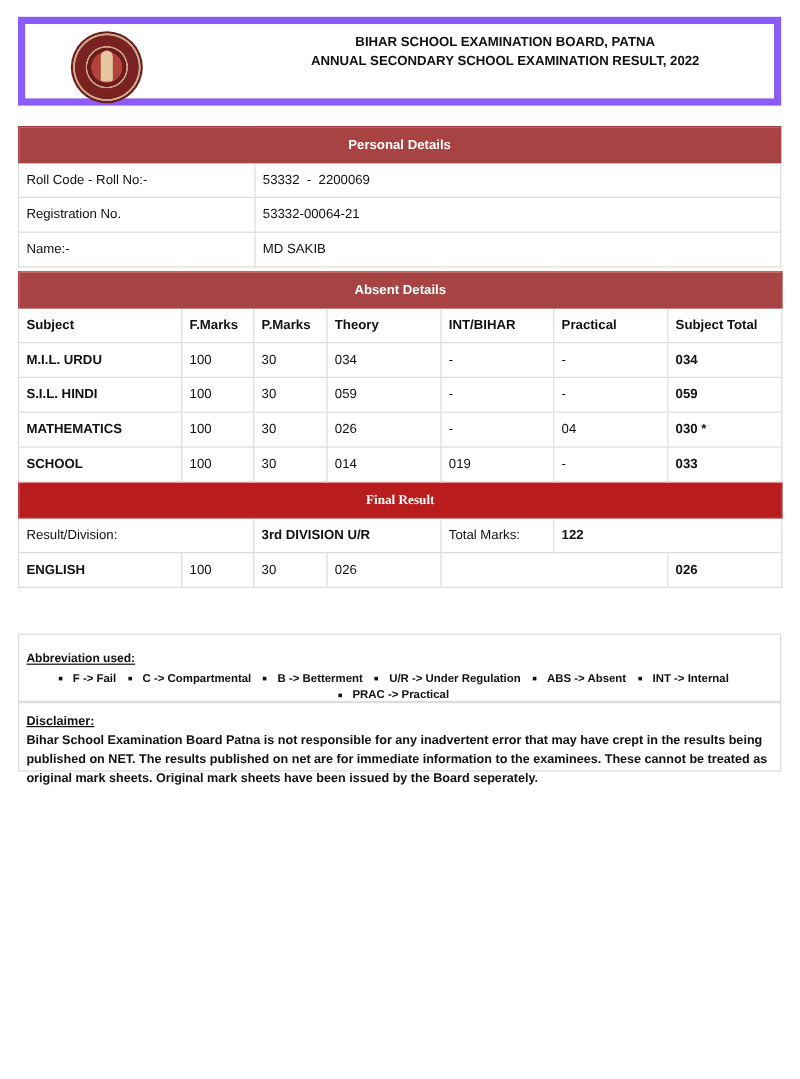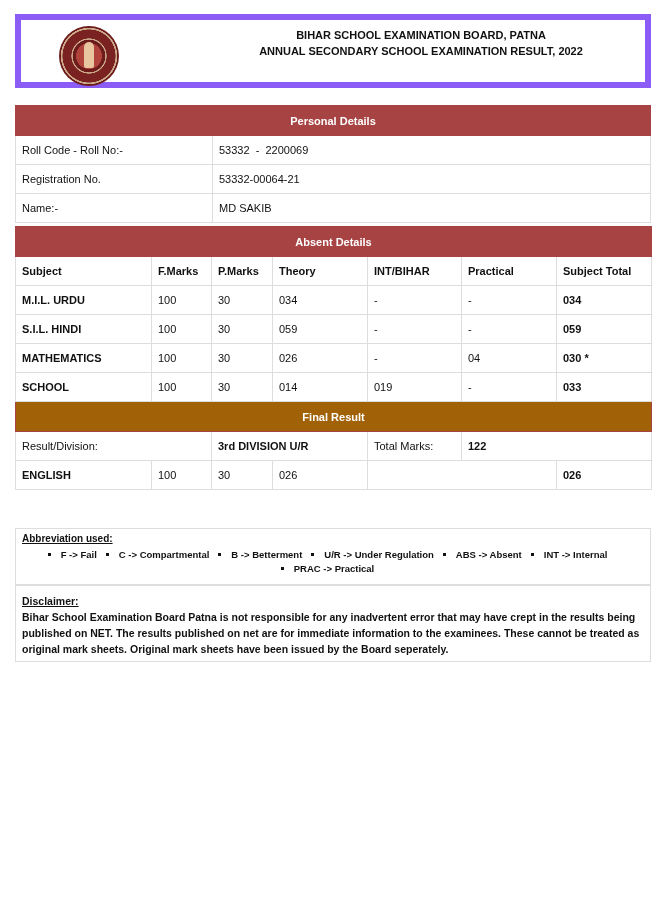--- a/index.html
+++ b/index.html
@@ -11,24 +11,24 @@
   .htitle { position:absolute; left:200px; width:400px; text-align:center; font-weight:bold; font-size:11px; }
   .h1 { top:9px; } .h2 { top:25px; }
 
   table { border-collapse:collapse; position:absolute; left:15px; width:636px; table-layout:fixed; font-size:11px; }
   td { border:1px solid #ddd; height:29px; padding:0 6px; box-sizing:border-box; }
   .band td { background:#a84343; color:#fff; font-weight:bold; text-align:center; height:30px; border-color:#a84343; }
   .c { }
   .b { font-weight:bold; }
   .note { position:absolute; left:15px; width:636px; border:1px solid #ddd; box-sizing:border-box; font-size:10px; font-weight:bold; }
   .ul { text-decoration:underline; }
-  .abbr { top:528px; height:57px; padding:4px 6px; }
+  .abbr { top:528px; height:57px; padding:15px 6px; }
   .abbr ul { margin:4px 0 0 0; padding-left:24px; list-style:square; display:flex; flex-wrap:wrap;justify-content:center; }
   .abbr li { margin-right:22px; font-size:9.5px; line-height:14px; }
-  .disc { top:585px; height:77px; padding:7px 6px; line-height:16px; font-size:10.5px; }
+  .disc { top:585px; height:58px; padding:7px 6px; line-height:16px; font-size:10.5px; }
 </style>
 </head>
 <body>
 
 <div class="header">
   <div class="logo">
       <div class="fig"></div>
     </div>
   <div class="htitle h1">BIHAR SCHOOL EXAMINATION BOARD, PATNA</div>
   <div class="htitle h2">ANNUAL SECONDARY SCHOOL EXAMINATION RESULT, 2022</div>
@@ -115,21 +115,21 @@
         <td class="c">100</td>
         <td class="c">30</td>
         <td class="c">014</td>
         <td class="c" style="white-space: pre;">019</td>
         <td class="c">-</td>
         <td class="c b">033</td>
       </tr>
     </tbody>
   <tbody>
       <tr class="band">
-        <td colspan="7" style="background: #a16207;">Final Result</td>
+        <td colspan="7" style="background: #b91c1c; font-family: Liberation Serif, serif;">Final Result</td>
       </tr>
   <tr>
     <td colspan="2" class="c">Result/Division:</td>
     <td colspan="2" class="c b">3rd DIVISION U/R</td>
     <td class="c">Total Marks:</td>
     <td colspan="2" class="c b">122</td>
   </tr>
   <tr>
     <td class="b">ENGLISH</td>
     <td class="c">100</td>

